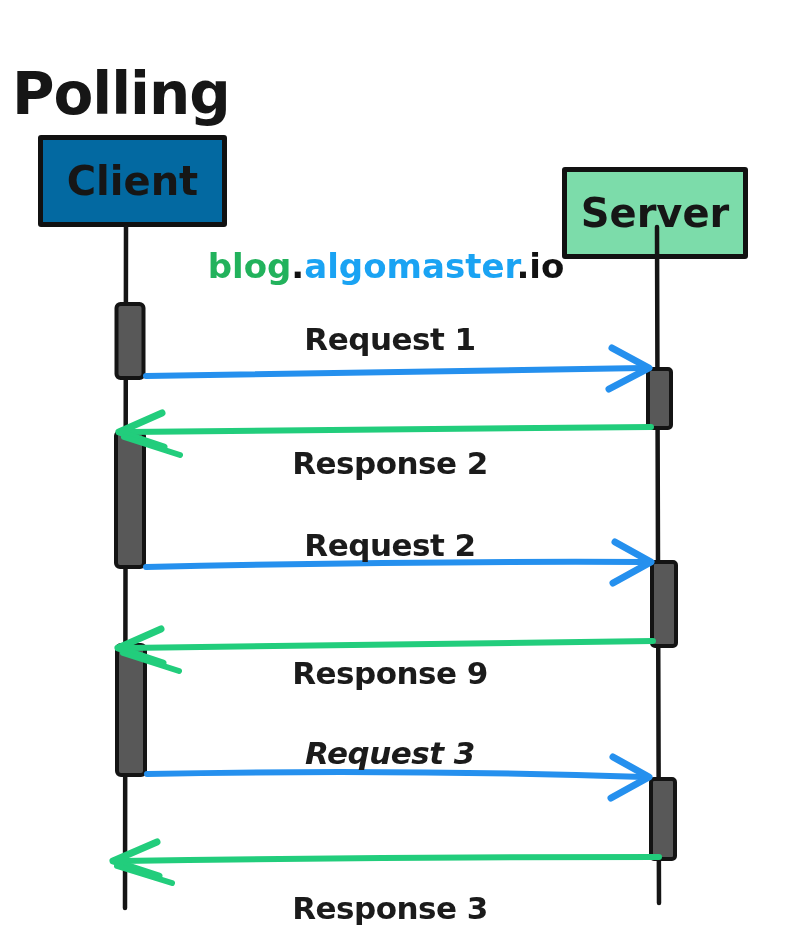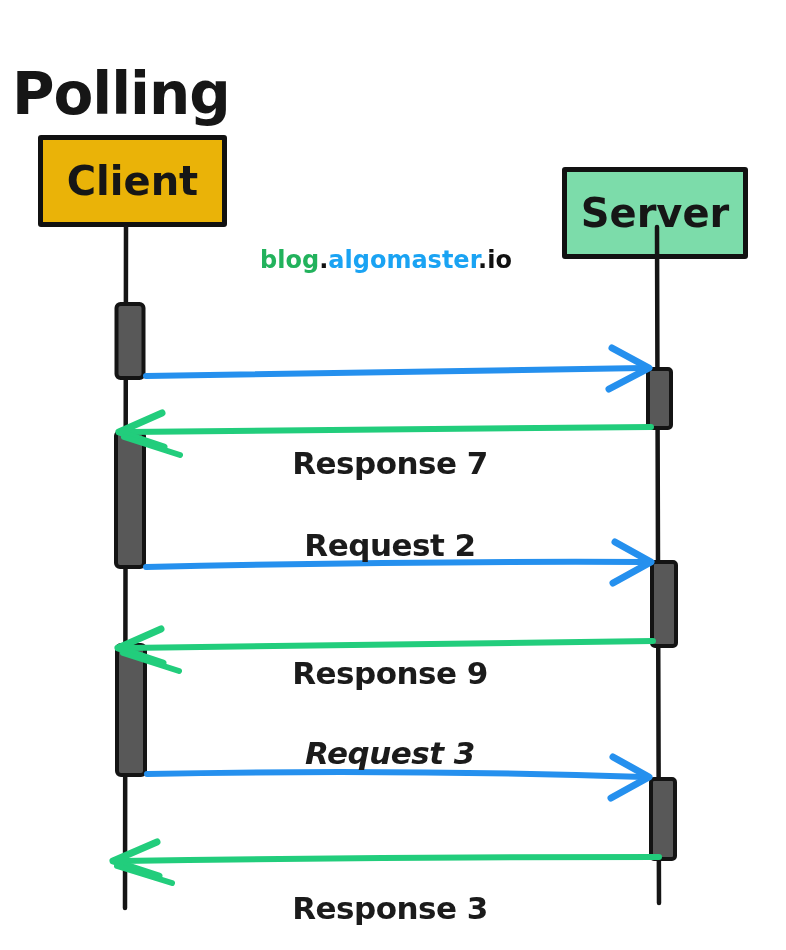--- a/index.html
+++ b/index.html
@@ -22,27 +22,27 @@
   .actor{
     position:absolute;
     top:135px;
     height:92px;
     border:5px solid #111111;
     border-radius:3px;
     box-sizing:border-box;
     display:flex;align-items:center;justify-content:center;
     font-size:40px;font-weight:bold;color:#161616;
   }
-  .actor.client{left:38px;width:189px;background:#eab308;}
+  .actor.client{left:38px;width:189px;background:#0369a1;}
   .actor.server{left:562px;width:186px;background:#7cdcaa;margin-top:32px;}
   .watermark{
     position:absolute;
     top:246px;left:0;width:772px;
     text-align:center;
-    font-size:24px;
+    font-size:34px;
     font-weight:bold;
     letter-spacing:0px;
     color:#111111;
   }
   .wm-green{color:#22b25c;}
   .wm-blue{color:#1aa3f3;}
   .wm-black{color:#111111;}
   .msg{
     position:absolute;
     left:140px;width:500px;
@@ -120,19 +120,20 @@
       <path d="M613,757 L649,777 L611,798" stroke-width="7"></path>
     </g>
 
     <g stroke="#22cd7c" stroke-width="6" stroke-linecap="round" stroke-linejoin="round" fill="none">
       <path d="M659,857 Q390,857 121,861"></path>
       <path d="M157,842 L113,861 L159,876" stroke-width="7"></path>
       <path d="M117,866 L172,883" stroke-width="6"></path>
     </g>
   </svg>
 
-  <div class="msg m2">Response 7</div>
+  <div class="msg m1">Request 1</div>
+  <div class="msg m2">Response 2</div>
   <div class="msg m3">Request 2</div>
   <div class="msg m4">Response 9</div>
   <div class="msg m5">Request 3</div>
   <div class="msg m6">Response 3</div>
 
 </div>
 
 </body></html>

